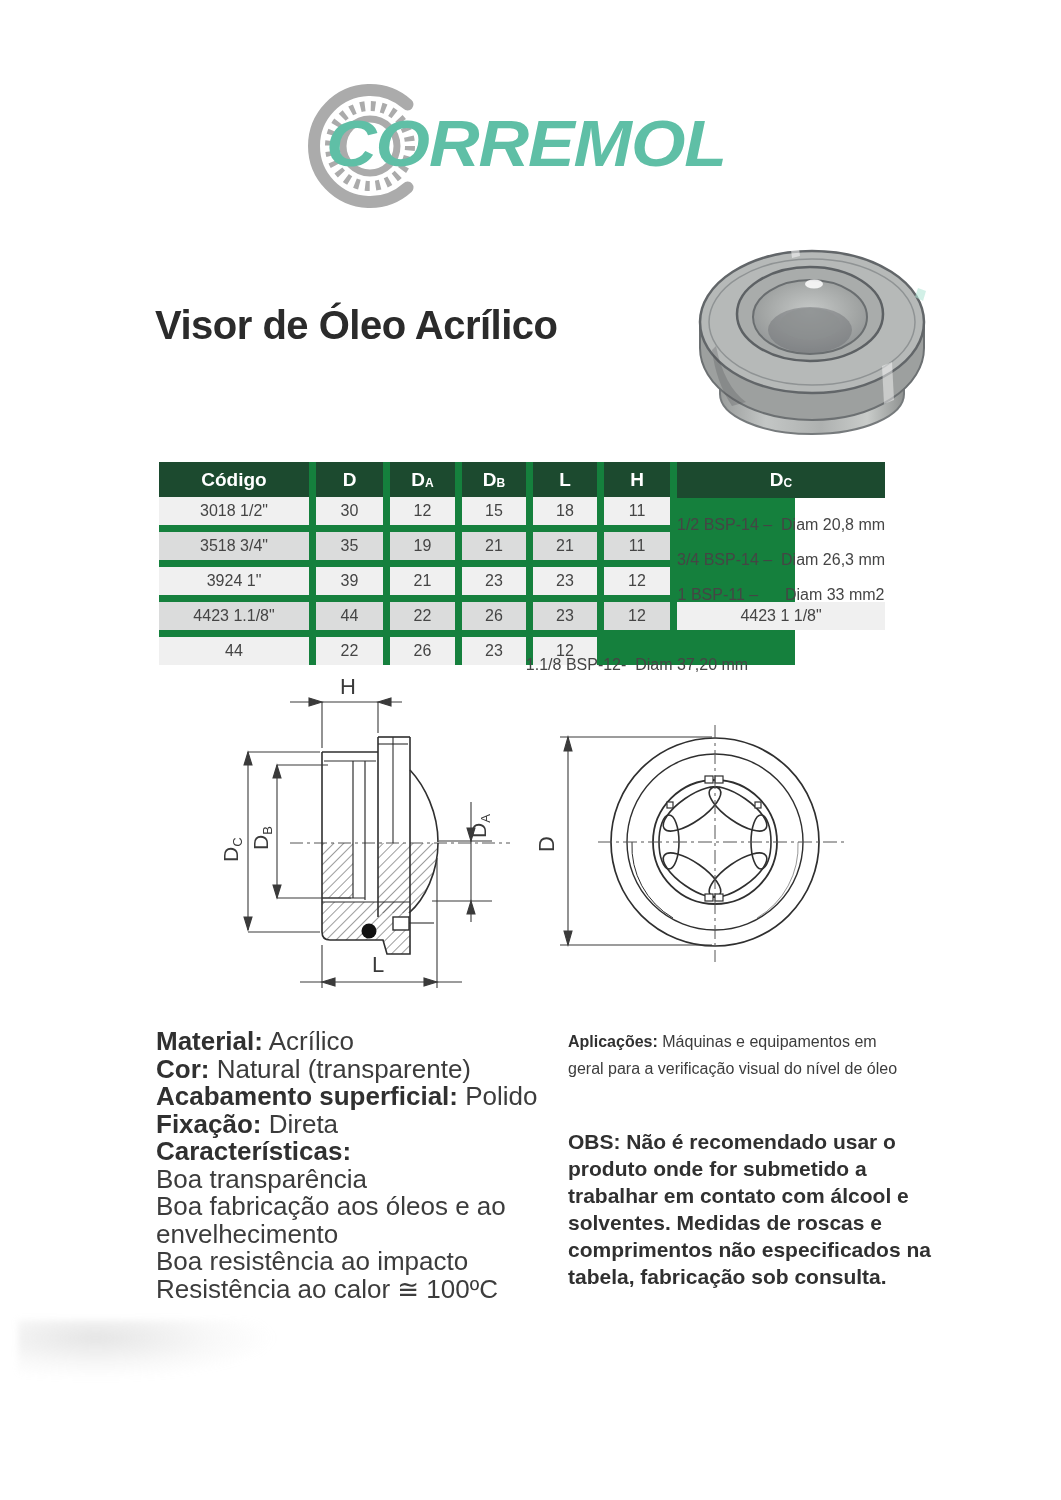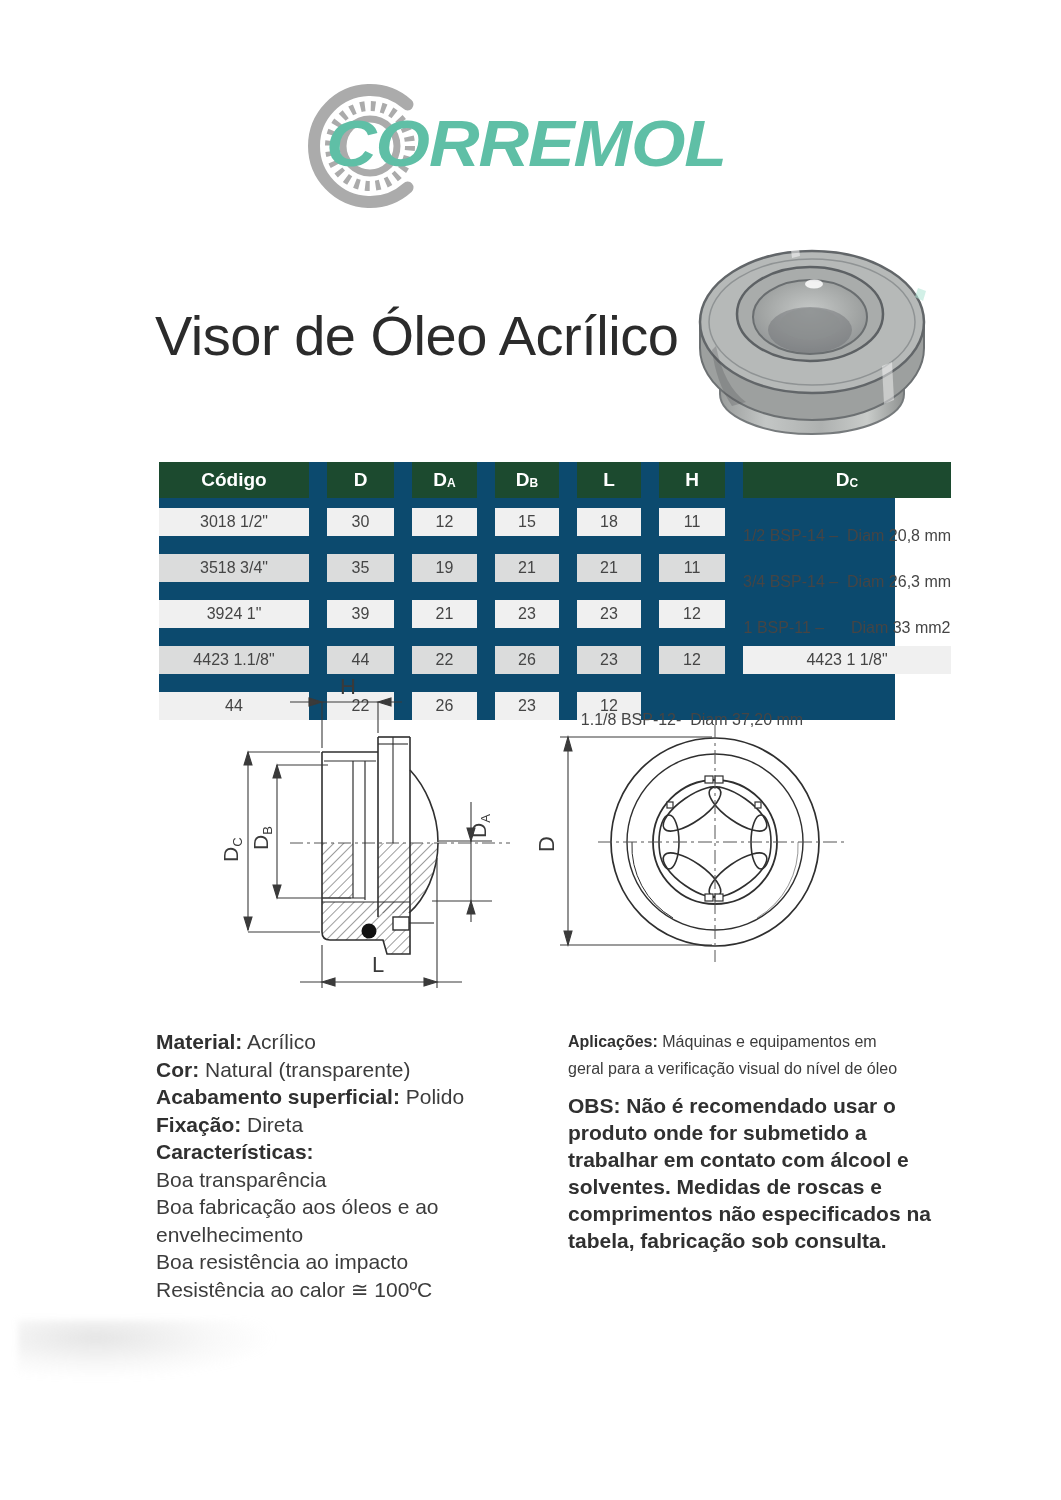--- a/index.html
+++ b/index.html
@@ -3,50 +3,50 @@
 <meta charset="utf-8">
 <style>
   html,body{margin:0;padding:0;background:#e8e8e8;}
   #page{position:relative;width:1061px;height:1500px;background:#ffffff;overflow:hidden;
         font-family:"Liberation Sans","DejaVu Sans",sans-serif;color:#333;}
 
   
   #logo{position:absolute;left:278px;top:58px;width:476px;height:152px;}
 
   
-  .page-title{position:absolute;left:155px;top:303px;font-size:56px;font-weight:400;
+  .page-title{position:absolute;left:155px;top:303px;font-size:40px;font-weight:700;
               letter-spacing:-0.5px;color:#2b2b2b;}
 
   
   #photo{position:absolute;left:686px;top:226px;width:252px;height:212px;}
 
   
-  #spec-table{position:absolute;left:159px;top:462px;width:736px;
+  #spec-table{position:absolute;left:159px;top:462px;width:636px;
               display:grid;grid-template-columns:150px 67px 65px 64px 64px 66px 1fr;
-              grid-auto-rows:28px;gap:18px;background:#0c4a6e;font-size:16px;color:#454545;}
+              grid-auto-rows:28px;gap:7px;background:#15803d;font-size:16px;color:#454545;}
   #spec-table .hcell{height:36px;display:flex;align-items:center;justify-content:center;
               color:#fff;font-weight:700;font-size:19px;}
   #spec-table .hcell sub{font-size:12px;font-weight:700;transform:translateY(3px);}
   #spec-table .cell{display:flex;align-items:center;justify-content:center;}
   .r-light{background:#f0f0f0;}
   .r-dark{background:#dbdcdc;}
   .col-dc{white-space:pre;margin-top:28px;}
 
   
   #drawings{position:absolute;left:150px;top:670px;width:800px;height:350px;}
   #drawings text{font-family:"Liberation Sans","DejaVu Sans",sans-serif;fill:#3a3a3a;}
 
   
   .specs-left{position:absolute;left:156px;top:1028px;width:402px;
-              font-size:21px;line-height:27.5px;color:#3c3c3c;}
+              font-size:26px;line-height:27.5px;color:#3c3c3c;}
   .spec-line b{color:#303030;}
   .specs-right-1{position:absolute;left:568px;top:1028px;width:336px;
               font-size:16px;line-height:27px;color:#3c3c3c;}
   .specs-right-1 b{color:#303030;}
-  .specs-right-2{position:absolute;left:568px;top:1092px;width:392px;
+  .specs-right-2{position:absolute;left:568px;top:1128px;width:392px;
               font-size:21px;line-height:27px;font-weight:700;color:#303030;}
 
   
   .smudge{position:absolute;left:18px;top:1320px;width:260px;height:60px;
           background:radial-gradient(ellipse at 30% 30%,rgba(170,170,170,0.30),rgba(200,200,200,0.12) 45%,transparent 70%);
           filter:blur(3px);}
 </style>
 </head>
 <body>
 

